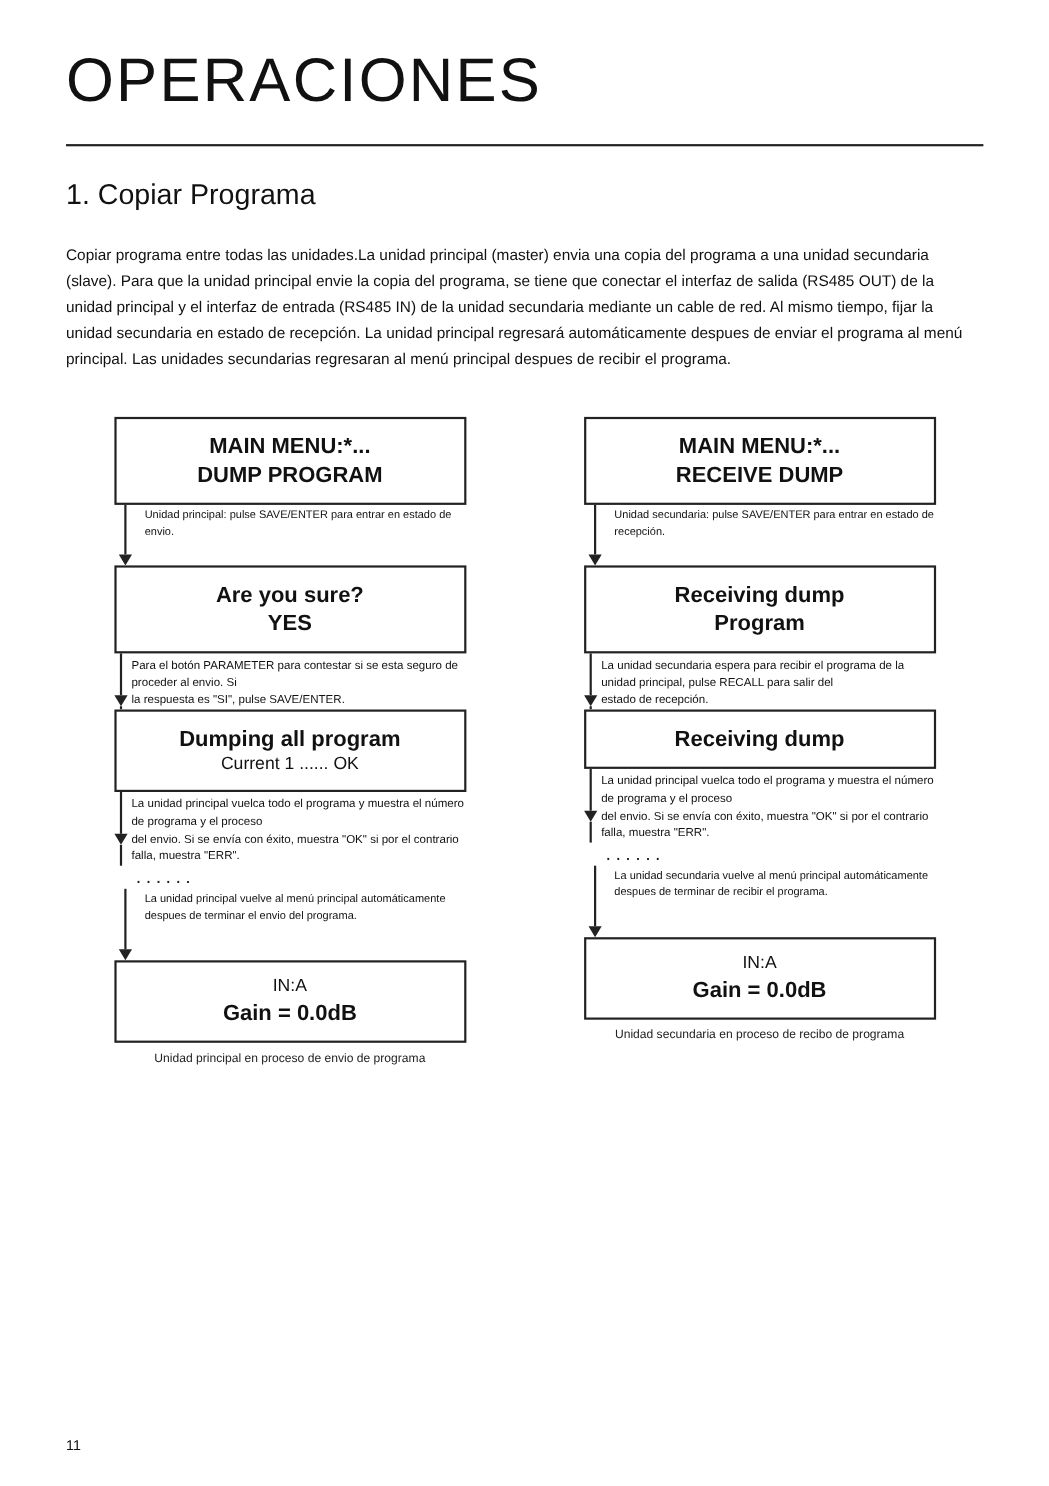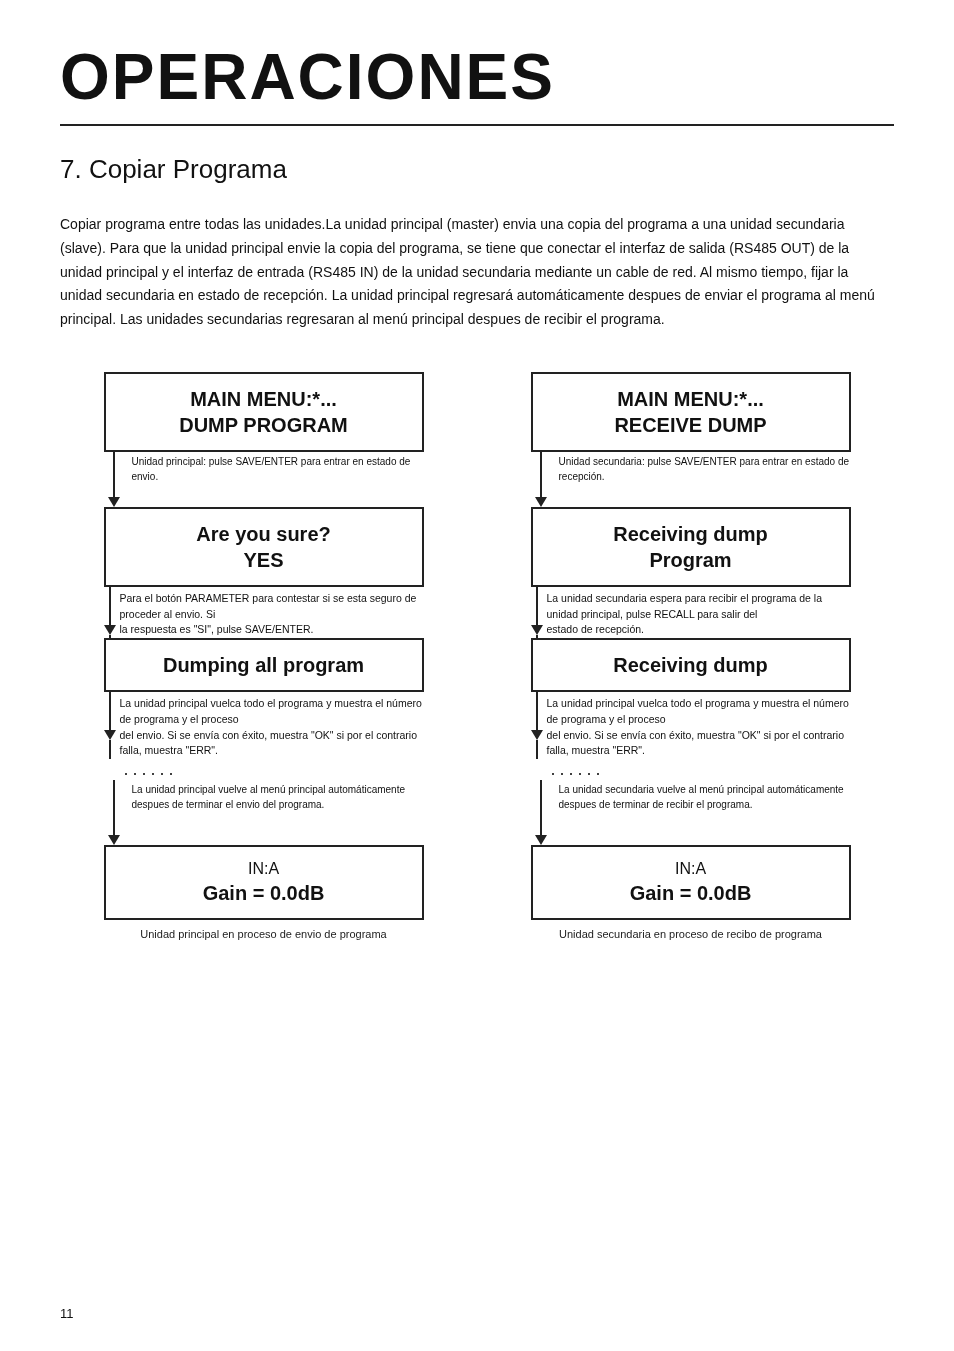--- a/index.html
+++ b/index.html
@@ -7,24 +7,24 @@
       font-family: Arial, sans-serif;
       background: #fff;
       color: #111;
       width: 954px;
       min-height: 1351px;
       padding: 40px 60px 60px 60px;
       position: relative;
     }
 
     .page-title {
-      font-size: 64px;
-      font-weight: bold;
+      font-size: 56px;
+      font-weight: normal;
       letter-spacing: 2px;
-      margin-bottom: 10px;
+      margin-bottom: 26px;
     }
 
     .title-divider {
       border: none;
       border-top: 2px solid #222;
       margin-bottom: 28px;
     }
 
     .section-title {
       font-size: 26px;
@@ -174,21 +174,21 @@
       padding-top: 2px;
       flex: 1;
     }
   </style>
 </head>
 <body>
 
 <h1 class="page-title">OPERACIONES</h1>
 <hr class="title-divider">
 
-<h2 class="section-title">7. Copiar Programa</h2>
+<h2 class="section-title">1. Copiar Programa</h2>
 
 <p class="intro-text">Copiar programa entre todas las unidades.La unidad principal (master) envia una copia del programa a una unidad secundaria (slave). Para que la unidad principal envie la copia del programa, se tiene que conectar el interfaz de salida (RS485 OUT) de la unidad principal y el interfaz de entrada (RS485 IN) de la unidad secundaria mediante un cable de red. Al mismo tiempo, fijar la unidad secundaria en estado de recepción. La unidad principal regresará automáticamente despues de enviar el programa al menú principal. Las unidades secundarias regresaran al menú principal despues de recibir el programa.</p>
 
 <div class="diagram-row">
 
   <div class="diagram-col">
 
     <div class="diag-box">
       <div class="diag-box-title">MAIN MENU:*...</div>
       <div class="diag-box-title">DUMP PROGRAM</div>
@@ -214,20 +214,21 @@
         <div class="bottom-line"></div>
       </div>
       <div class="combined-arrow-right">
         <span>Para el botón PARAMETER para contestar si se esta seguro de proceder al envio. Si</span><br>
         <span>la respuesta es "SI", pulse SAVE/ENTER.</span>
       </div>
     </div>
 
     <div class="diag-box">
       <div class="diag-box-title">Dumping all program</div>
+      <div class="diag-box-sub">Current  1 ......    OK</div>
     </div>
 
     <div class="combined-arrow" style="max-width:320px;">
       <div class="combined-arrow-left">
         <div class="top-line" style="height:38px;"></div>
         <div class="triangle"></div>
         <div class="bottom-line"></div>
       </div>
       <div class="combined-arrow-right">
         <span>La unidad principal vuelca todo el programa y muestra el número de programa y el proceso</span><br>

